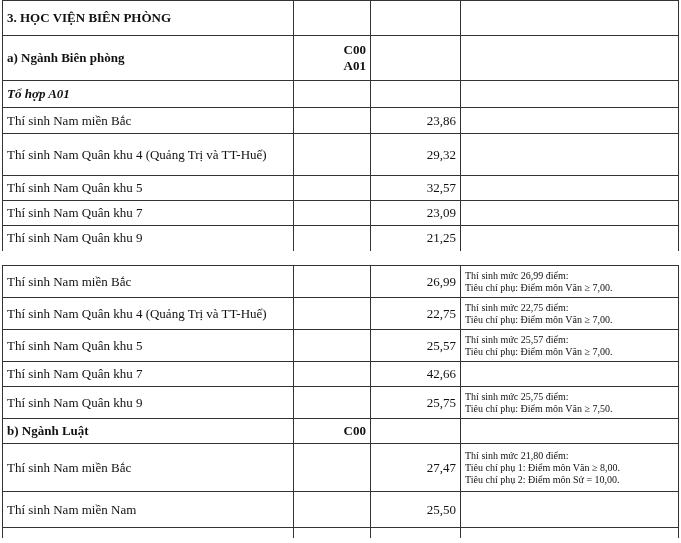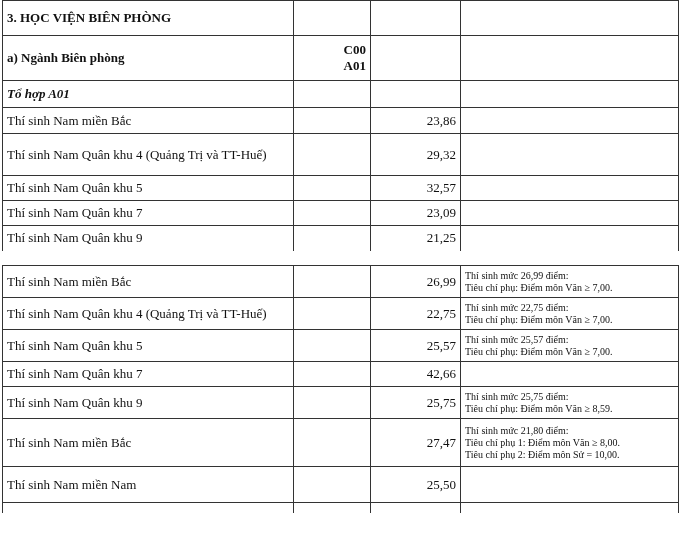--- a/index.html
+++ b/index.html
@@ -121,22 +121,28 @@
         <td></td>
     <td class="ctr">42,66</td>
         <td></td>
   </tr>
   <tr style="height:32px">
     <td>Thí sinh Nam Quân khu 9</td>
         <td></td>
     <td class="ctr">25,75</td>
     <td class="note">
           <span>Thí sinh mức 25,75 điểm:</span>
-          <span>Tiêu chí phụ: Điểm môn Văn  ≥ 8,59.</span>
+          <span>Tiêu chí phụ: Điểm môn Văn  ≥ 7,50.</span>
         </td>
+  </tr>
+  <tr style="height:25px">
+    <td class="b">b) Ngành Luật</td>
+    <td class="b ctr">C00</td>
+    <td></td>
+        <td></td>
   </tr>
   <tr style="height:48px">
     <td>Thí sinh Nam miền Bắc</td>
         <td></td>
     <td class="ctr">27,47</td>
     <td class="note">
           <span>Thí sinh mức 21,80 điểm:</span>
           <span>Tiêu chí phụ 1: Điểm môn Văn  ≥ 8,00.</span>
           <span>Tiêu chí phụ 2: Điểm môn Sử  = 10,00.</span>
         </td>

